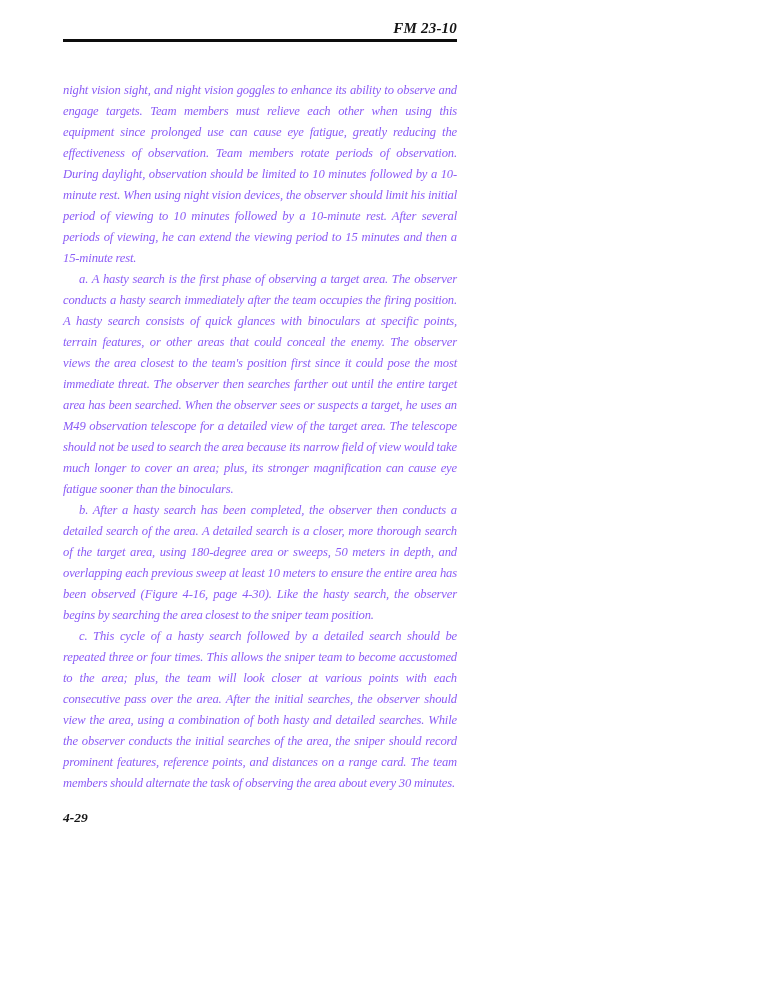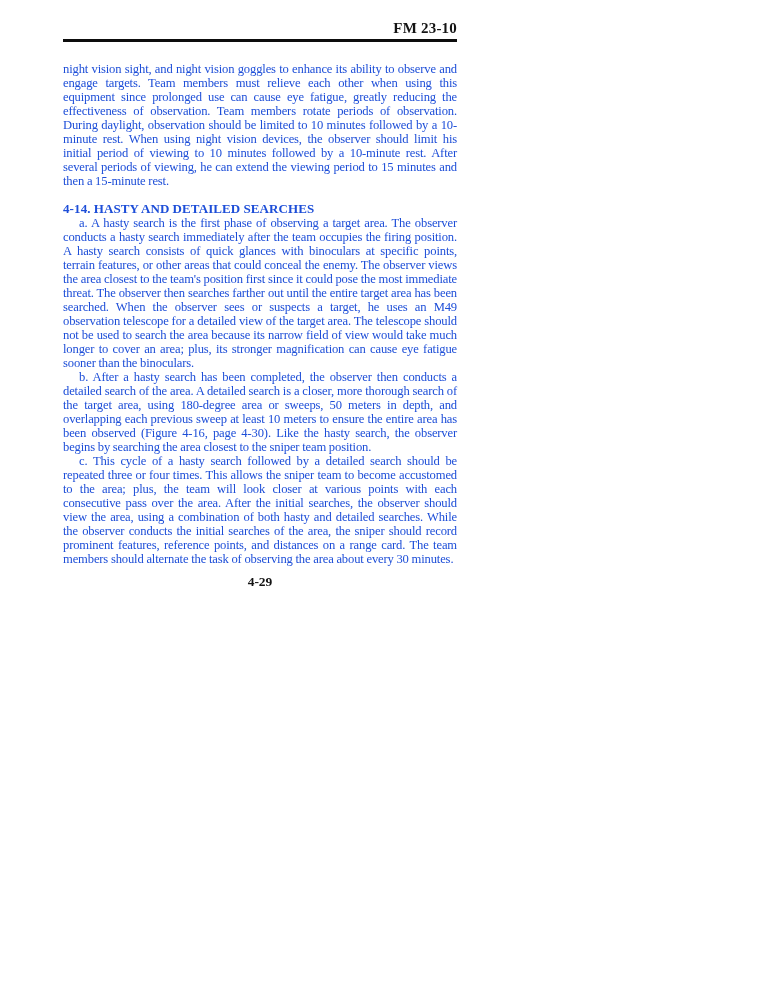--- a/index.html
+++ b/index.html
@@ -8,20 +8,21 @@
     height: 1008px;
     background: #ffffff;
     font-family: "Liberation Serif", serif;
   }
   .page {
     position: relative;
     width: 672px;
     height: 1008px;
     background: #ffffff;
     overflow: hidden;
+    font-style: italic;
   }
   .content {
     position: absolute;
     left: 63px;
     top: 0;
     width: 394px;
   }
   .doc-header {
     margin-top: 20px;
     text-align: right;
@@ -30,57 +31,56 @@
     color: #141414;
     letter-spacing: 0.2px;
   }
   .header-rule {
     margin-top: 2px;
     border: 0;
     border-bottom: 3px solid #0d0d0d;
     width: 100%;
   }
   .body-text {
-    margin-top: 20px;
+    margin-top: 38px;
     font-size: 12.6px;
-    line-height: 14px;
-    color: #1d4ed8;
+    line-height: 21px;
+    color: #8b5cf6;
     letter-spacing: -0.15px;
     word-spacing: -0.2px;
   }
   .body-text p {
     text-align: justify;
   }
   .body-text p.heading {
     font-weight: bold;
     margin-top: 14px;
     text-align: left;
     font-size: 13px;
     letter-spacing: 0.1px;
   }
   .body-text p.indent {
     text-indent: 16px;
   }
   .page-number {
-    margin-top: 8px;
-    text-align: center;
+    margin-top: 16px;
+    text-align: left;
     font-weight: bold;
     font-size: 13.5px;
     color: #141414;
   }
 </style>
 </head>
 <body>
 
 <div class="page">
   <div class="content">
     <div class="doc-header">FM 23-10</div>
     <hr class="header-rule">
     <div class="body-text">
         <p class="body">night vision sight, and night vision goggles to enhance its ability to observe and engage targets. Team members must relieve each other when using this equipment since prolonged use can cause eye fatigue, greatly reducing the effectiveness of observation. Team members rotate periods of observation. During daylight, observation should be limited to 10 minutes followed by a 10-minute rest. When using night vision devices, the observer should limit his initial period of viewing to 10 minutes followed by a 10-minute rest. After several periods of viewing, he can extend the viewing period to 15 minutes and then a 15-minute rest.</p>
-        <p class="heading">4-14. HASTY AND DETAILED SEARCHES</p>
         <p class="indent">a. A hasty search is the first phase of observing a target area. The observer conducts a hasty search immediately after the team occupies the firing position. A hasty search consists of quick glances with binoculars at specific points, terrain features, or other areas that could conceal the enemy. The observer views the area closest to the team's position first since it could pose the most immediate threat. The observer then searches farther out until the entire target area has been searched. When the observer sees or suspects a target, he uses an M49 observation telescope for a detailed view of the target area. The telescope should not be used to search the area because its narrow field of view would take much longer to cover an area; plus, its stronger magnification can cause eye fatigue sooner than the binoculars.</p>
         <p class="indent">b. After a hasty search has been completed, the observer then conducts a detailed search of the area. A detailed search is a closer, more thorough search of the target area, using 180-degree area or sweeps, 50 meters in depth, and overlapping each previous sweep at least 10 meters to ensure the entire area has been observed (Figure 4-16, page 4-30). Like the hasty search, the observer begins by searching the area closest to the sniper team position.</p>
         <p class="indent">c. This cycle of a hasty search followed by a detailed search should be repeated three or four times. This allows the sniper team to become accustomed to the area; plus, the team will look closer at various points with each consecutive pass over the area. After the initial searches, the observer should view the area, using a combination of both hasty and detailed searches. While the observer conducts the initial searches of the area, the sniper should record prominent features, reference points, and distances on a range card. The team members should alternate the task of observing the area about every 30 minutes.</p>
       </div>
     <div class="page-number">4-29</div>
   </div>
 </div>
 
 </body></html>

